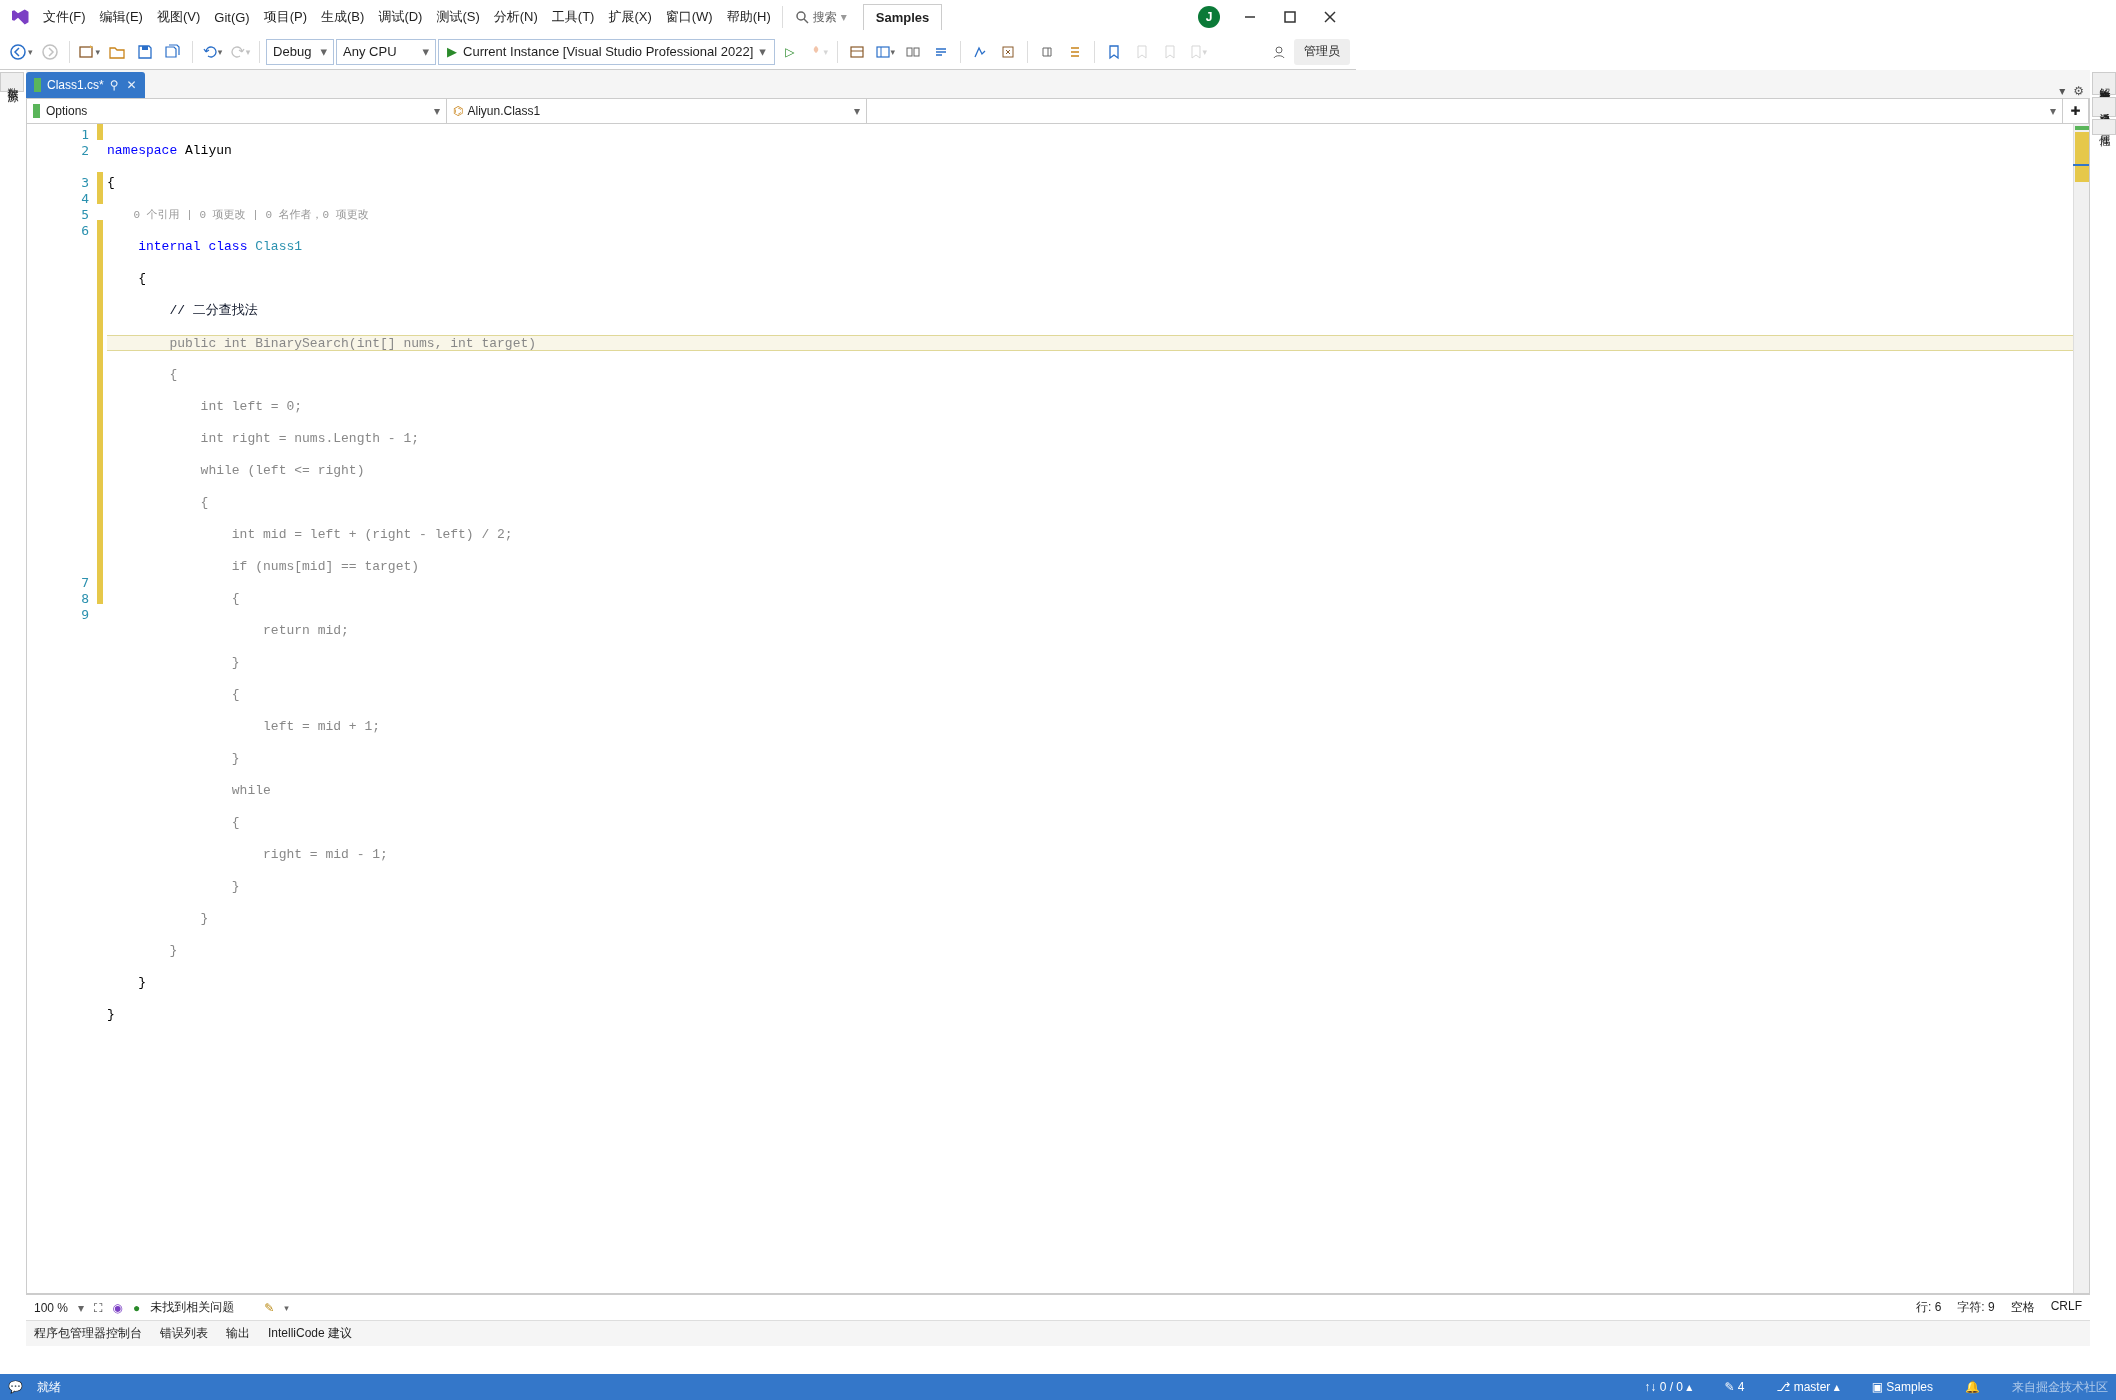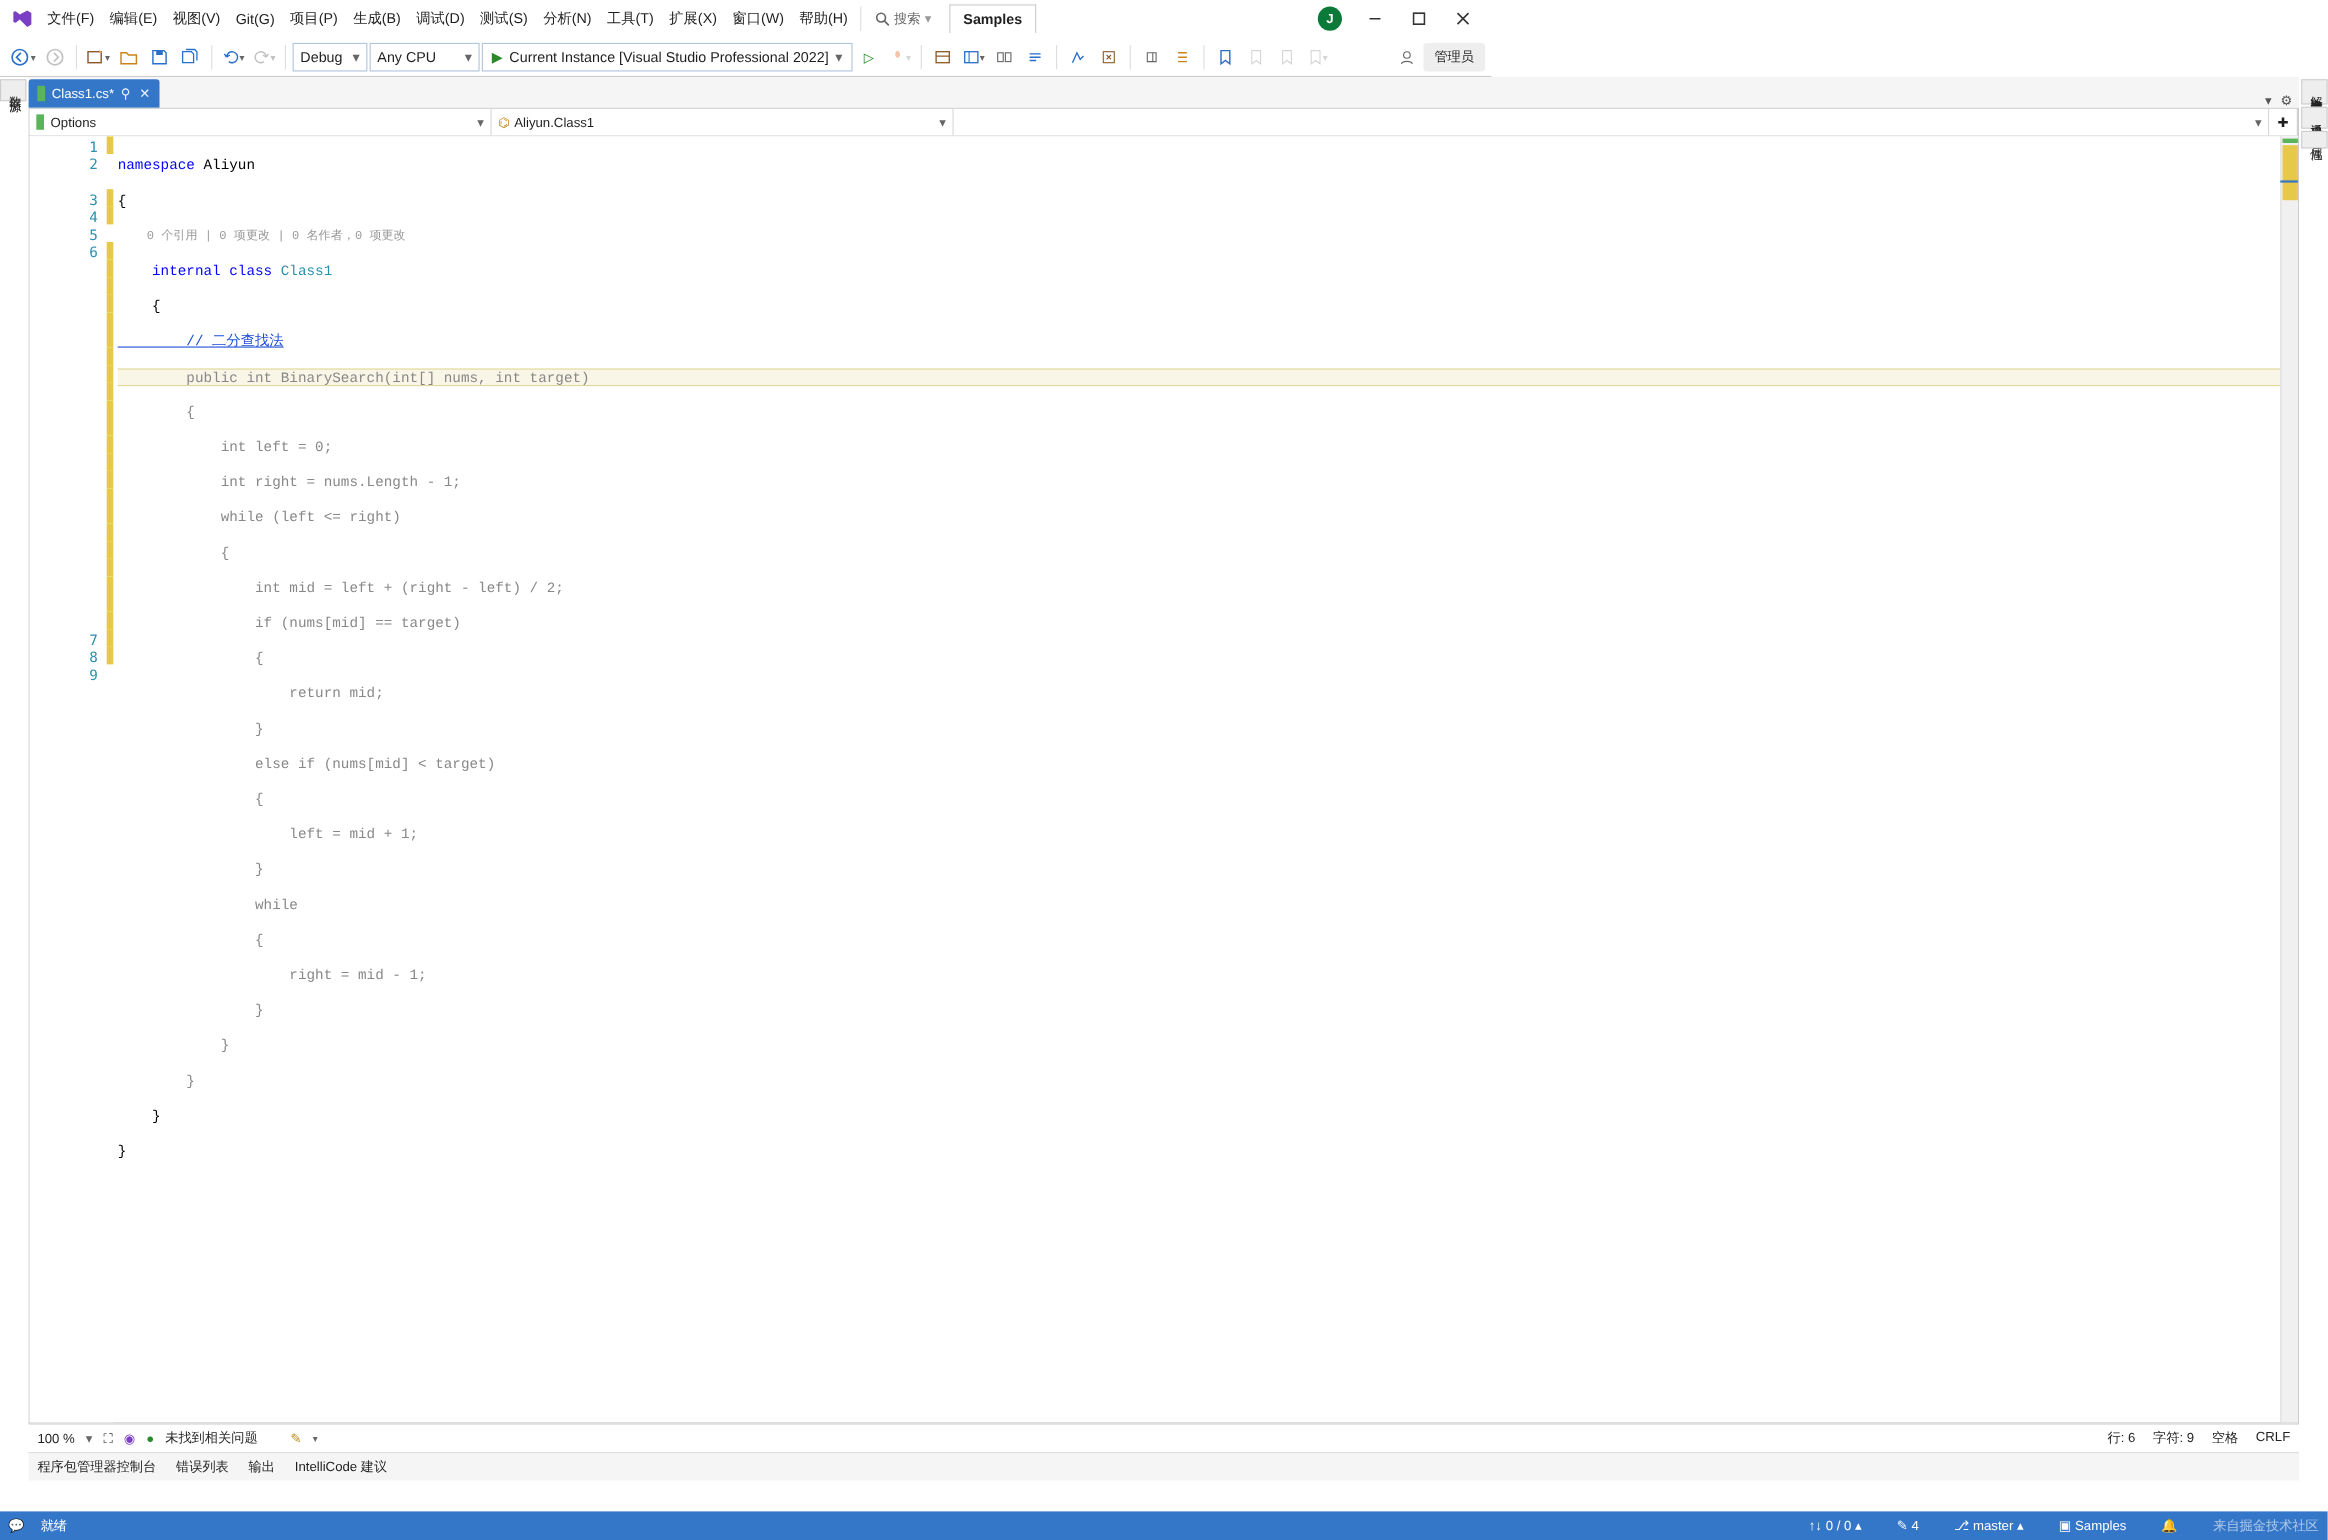--- a/index.html
+++ b/index.html
@@ -43,21 +43,21 @@
 .gutter{width:70px;text-align:right;padding:3px 8px 0 0;color:#2b91af;font-family:Consolas,monospace;font-size:13px;line-height:16px;background:#fff;border-right:0;}
 .gutter .gl{height:16px;}
 .gutter .gl.sp{height:16px;}
 .change-bar{width:6px;background:#fff;}
 .change-bar .cb{height:16px;}
 .change-bar .cb.mod{background:#e6c84a;}
 .code{flex:1;font-family:Consolas,"Courier New",monospace;font-size:13px;line-height:16px;padding:3px 0 0 4px;white-space:pre;color:#888;position:relative;}
 .code .ln{height:16px;}
 .kw{color:#0000ff;}
 .typ{color:#2b91af;}
-.cm{color:#1d4ed8;text-decoration:underline;}
+.cm{color:#0f172a;}
 .codelens{color:#999;font-size:11px;}
 .line6{background:#f9f6e8;border-top:1px solid #e0d898;border-bottom:1px solid #e0d898;}
 .map-scroll{width:16px;background:#f0f0f0;border-left:1px solid #ddd;position:relative;}
 .map-scroll .mk{position:absolute;right:0;width:14px;height:4px;}
 .map-scroll .g{background:#5ab55a;}
 .map-scroll .y{background:#e6c84a;}
 .map-scroll .b{background:#3477c9;width:16px;}
 .editor-status{height:26px;border-top:1px solid #ccc;display:flex;align-items:center;padding:0 8px;font-size:12px;background:#fff;gap:10px;}
 .editor-status .esr{margin-left:auto;display:flex;gap:16px;}
 .ok-ico{color:#2a8a2a;}
@@ -385,21 +385,20 @@
 <div class="ln">        {</div>
 <div class="ln">            int left = 0;</div>
 <div class="ln">            int right = nums.Length - 1;</div>
 <div class="ln">            while (left &lt;= right)</div>
 <div class="ln">            {</div>
 <div class="ln">                int mid = left + (right - left) / 2;</div>
 <div class="ln">                if (nums[mid] == target)</div>
 <div class="ln">                {</div>
 <div class="ln">                    return mid;</div>
 <div class="ln">                }</div>
-<div class="ln">                else if (nums[mid] &lt; target)</div>
 <div class="ln">                {</div>
 <div class="ln">                    left = mid + 1;</div>
 <div class="ln">                }</div>
 <div class="ln">                while</div>
 <div class="ln">                {</div>
 <div class="ln">                    right = mid - 1;</div>
 <div class="ln">                }</div>
 <div class="ln">            }</div>
 <div class="ln">        }</div>
 <div class="ln" style="color:#000">    }</div>

